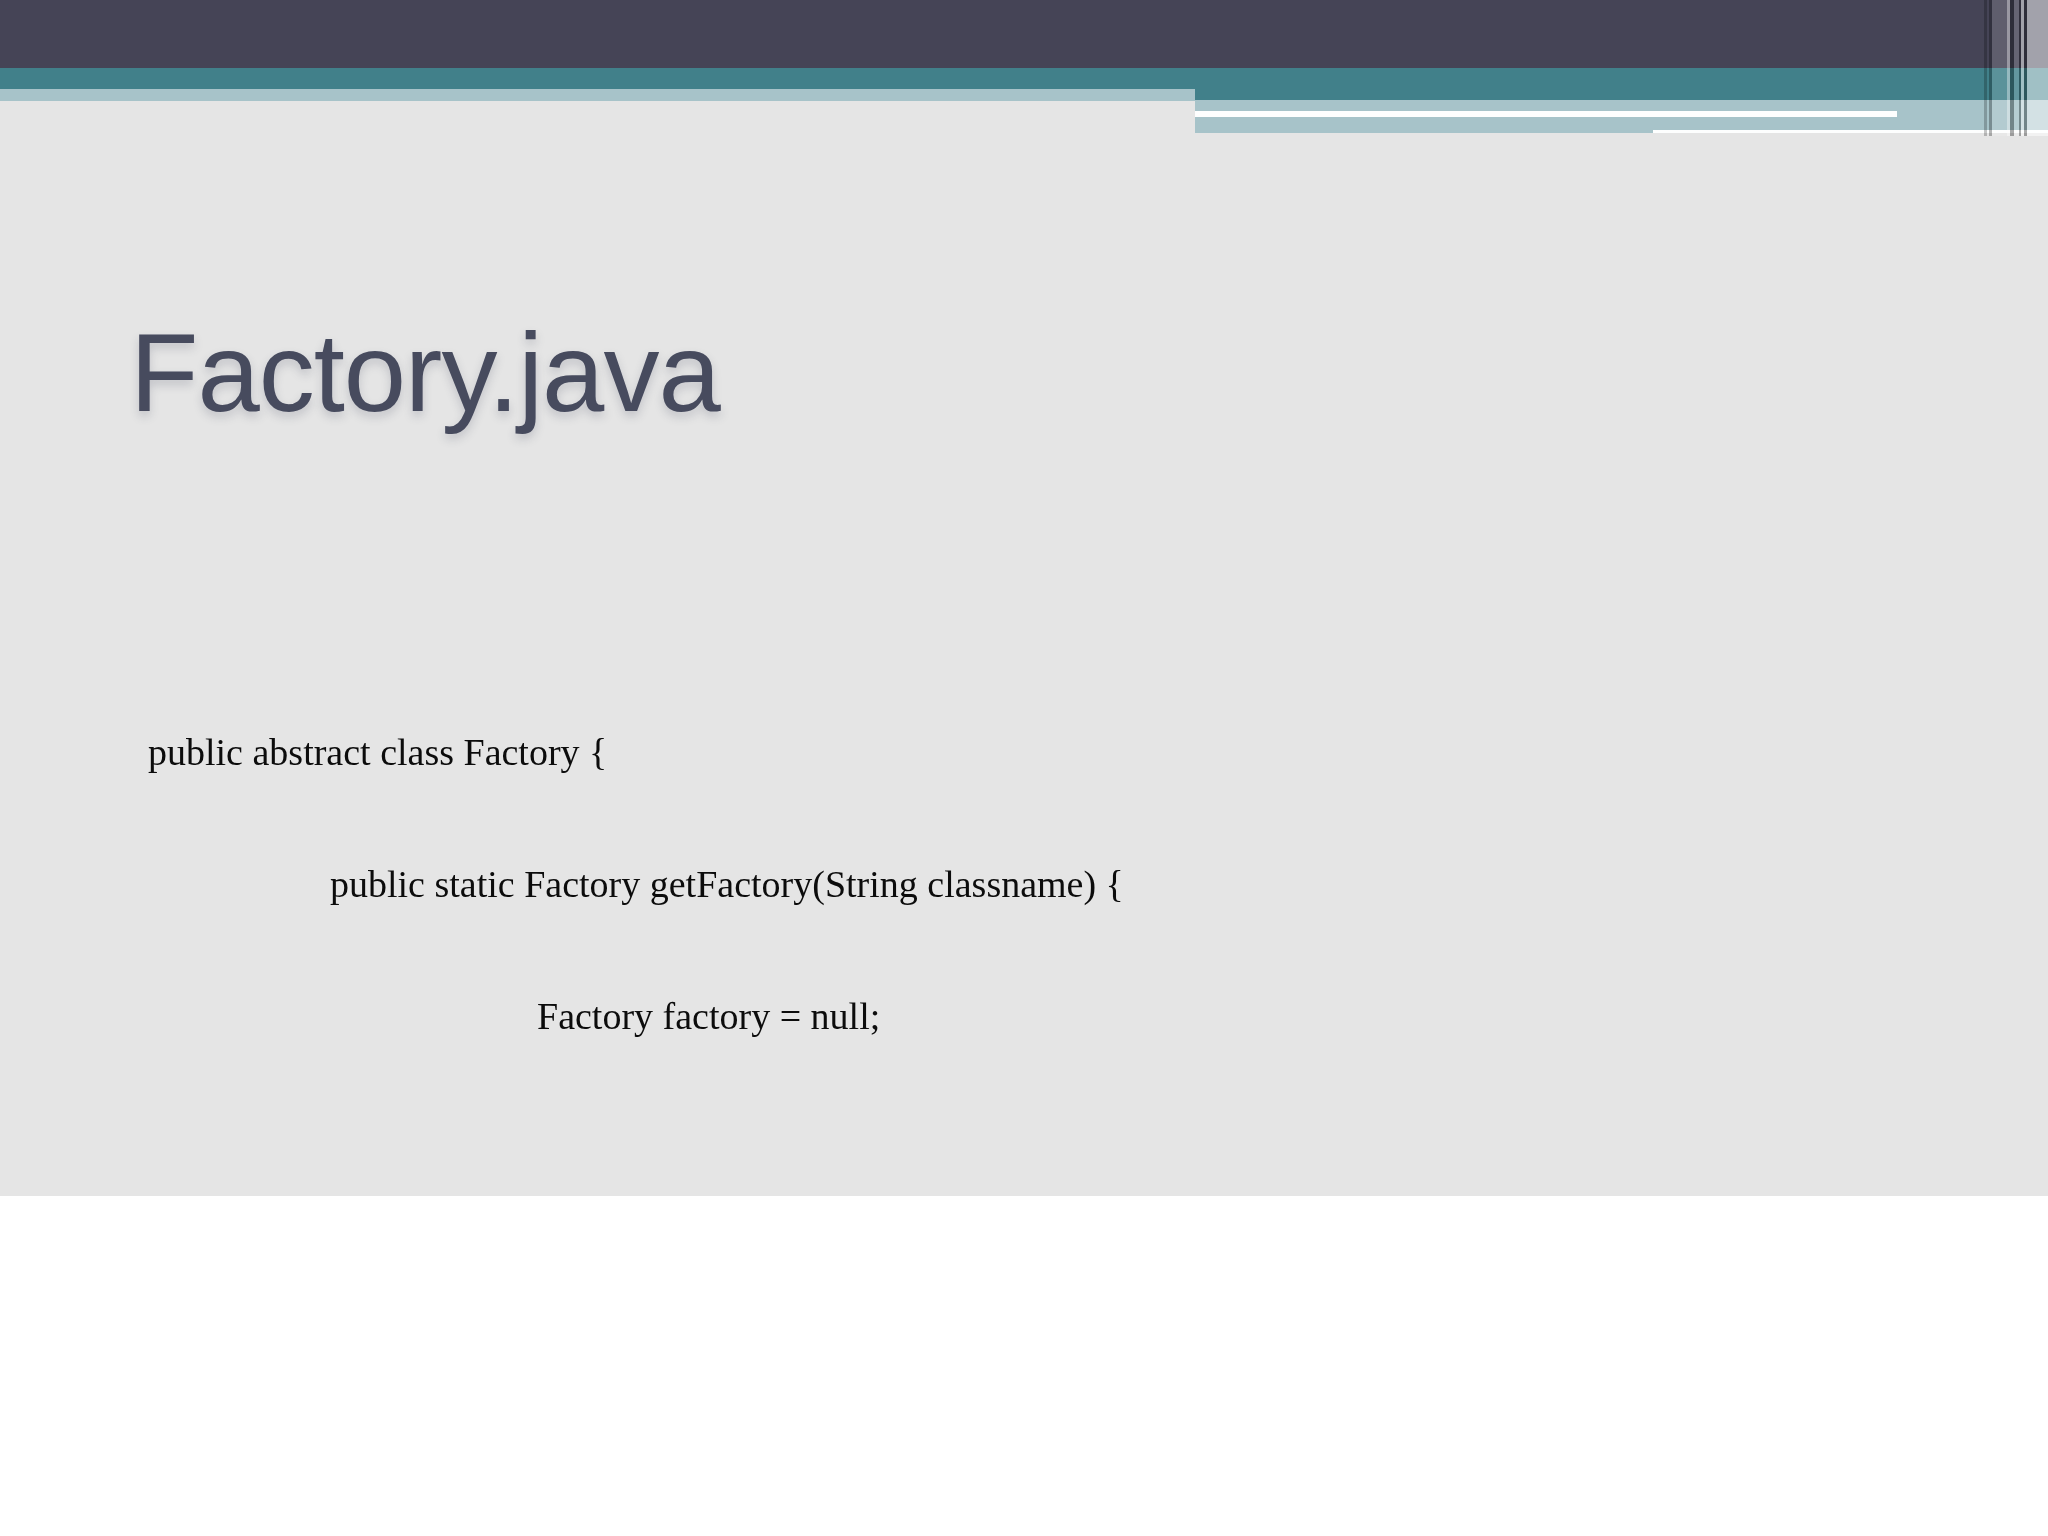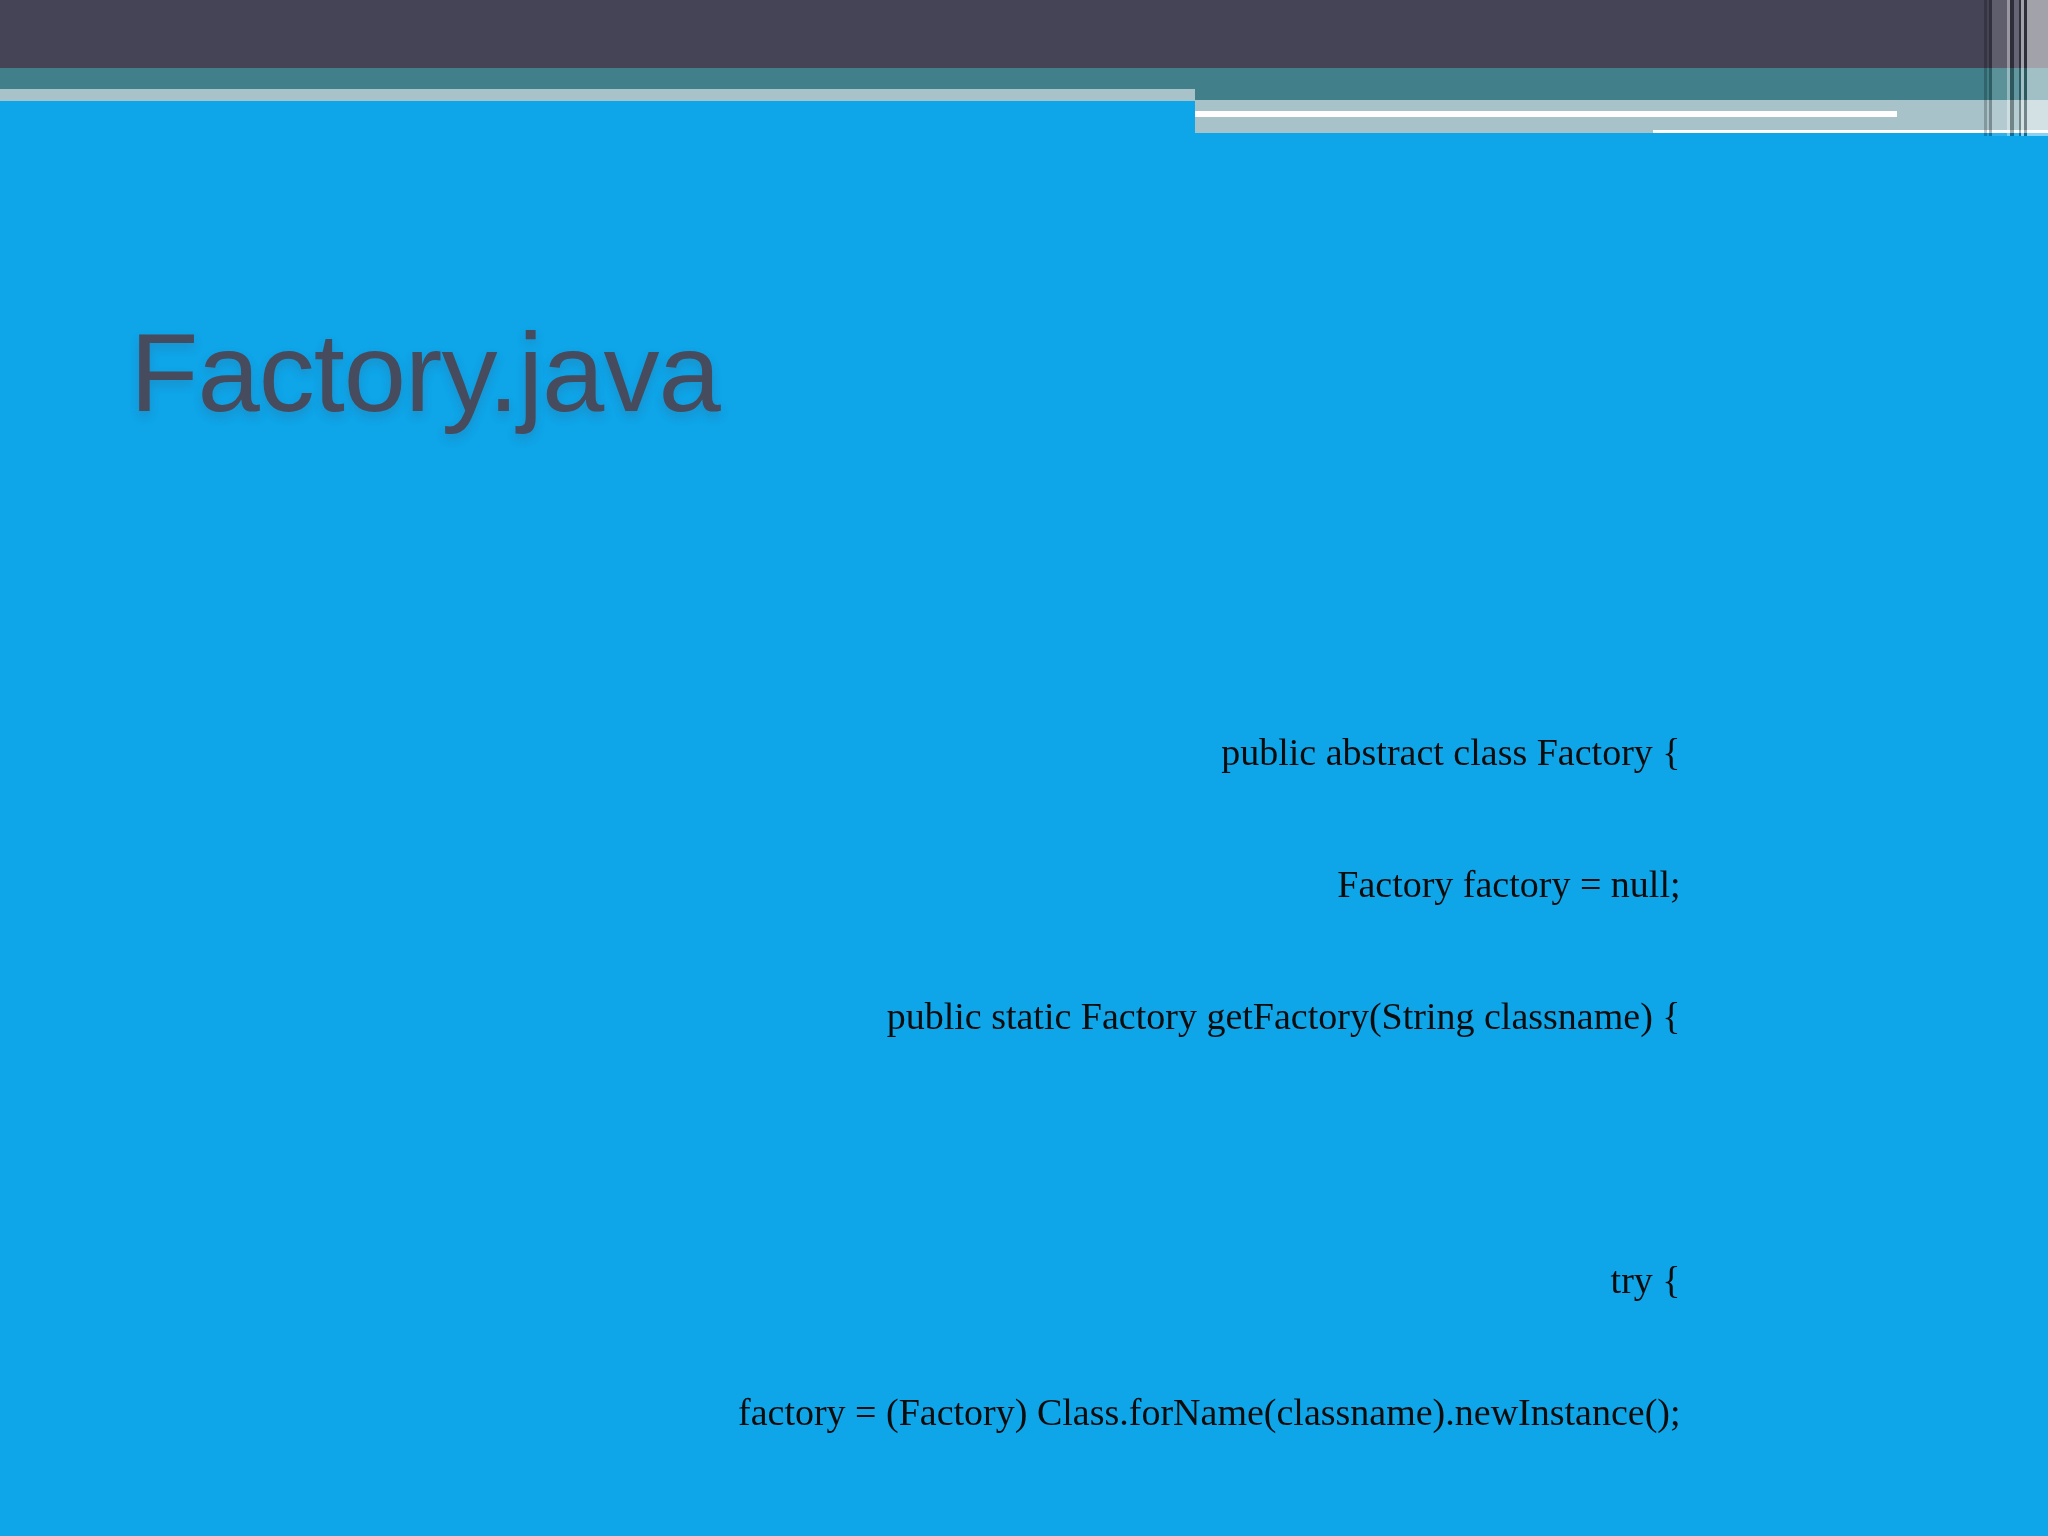--- a/index.html
+++ b/index.html
@@ -3,24 +3,23 @@
 <meta charset="utf-8">
 <style>
   html, body { margin: 0; padding: 0; }
   body {
     width: 2048px; height: 1536px;
     font-family: "Liberation Sans", sans-serif;
     background: #ffffff;
   }
   .slide {
     position: relative;
-    width: 2048px; height: 1536px;
-    background: #0ea5e9;
+    width: 2048px; height: 1196px;
+    background: #e5e5e5;
     overflow: hidden;
-    text-align: right;
   }
   
   .bar-dark {
     position: absolute; left: 0; top: 0;
     width: 2048px; height: 68px;
     background: #454456;
   }
   .bar-teal {
     position: absolute; left: 0; top: 68px;
     width: 2048px; height: 21px;
@@ -115,22 +114,22 @@
     <div class="stripe s8"></div>
     <div class="stripe s9"></div>
     <div class="stripe s10"></div>
   </div>
 
   <div class="title">Factory.java</div>
 
   <div class="code">
     <div class="code-line i0"></div>
     <div class="code-line i0">public abstract class Factory {</div>
+    <div class="code-line i1">public static Factory getFactory(String classname) {</div>
     <div class="code-line i2">Factory factory = null;</div>
-    <div class="code-line i1">public static Factory getFactory(String classname) {</div>
     <div class="code-line i2"></div>
     <div class="code-line i2">try {</div>
     <div class="code-line i3">factory = (Factory) Class.forName(classname).newInstance();</div>
     
     
     
     
     
     
     

